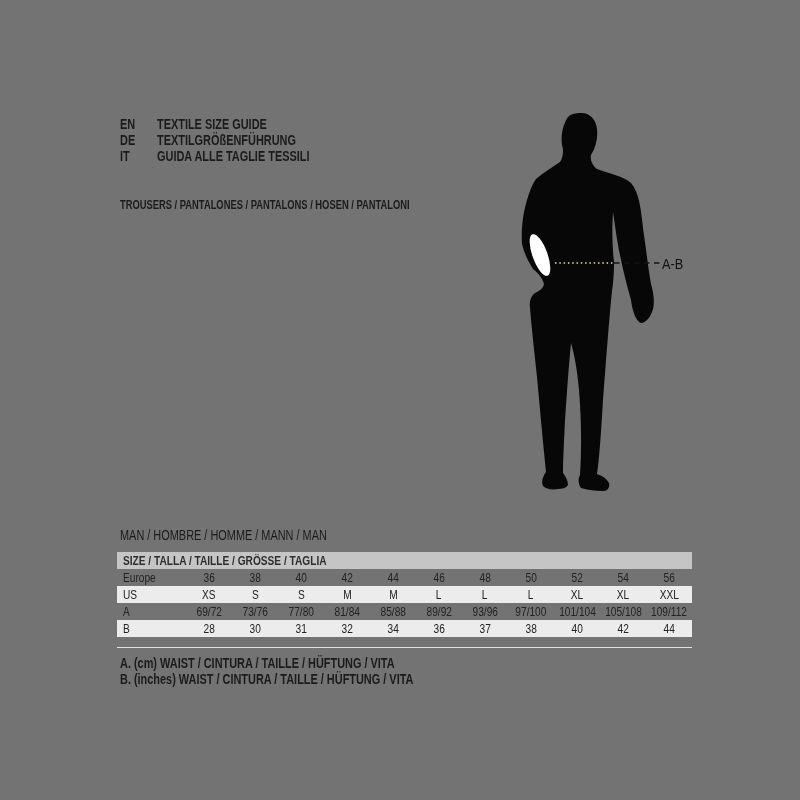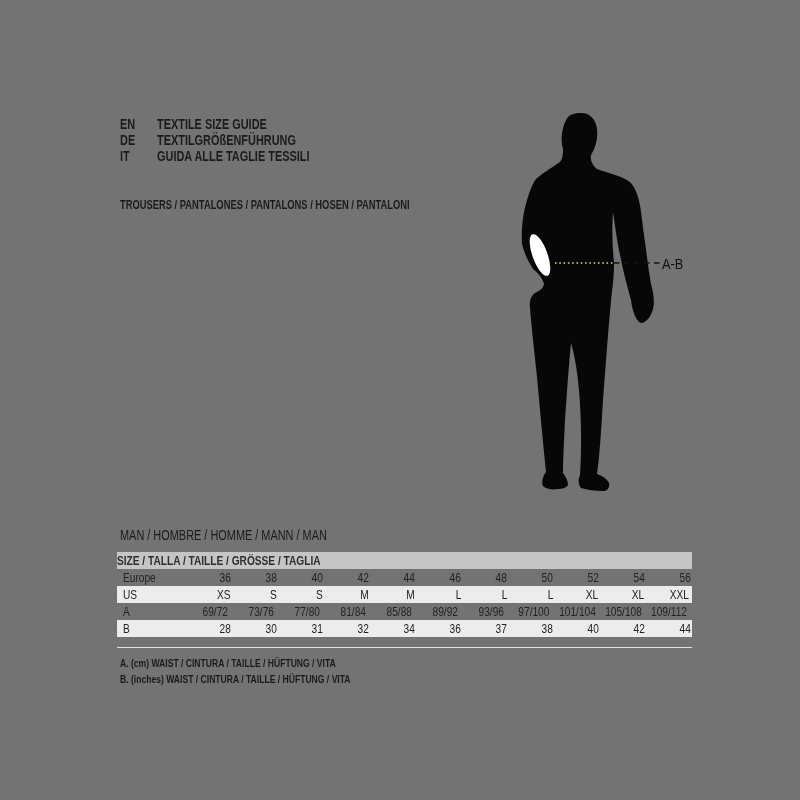--- a/index.html
+++ b/index.html
@@ -20,30 +20,30 @@
   .category-title { position:absolute; left:120px; top:198px; font-size:12px; font-weight:bold; }
   .section-title  { position:absolute; left:120px; top:527px; font-size:14px; font-weight:normal; }
 
   
   .figure-wrap { position:absolute; left:500px; top:105px; width:170px; height:400px; }
   .measure-label { position:absolute; left:660px; top:255px; font-size:15px; color:#111; }
   .measure-label .condc { transform:scaleX(0.85); }
 
   
   .size-table { position:absolute; left:117px; top:552px; width:575px; font-size:13px; color:#222; }
-  .st-header  { height:17px; line-height:17px; background:#c5c5c5; font-weight:bold; color:#2d2d2d; }
+  .st-header  { height:17px; line-height:17px; background:#c5c5c5; padding-left:6px; font-weight:bold; color:#2d2d2d; }
   .t-body .t-row { display:flex; height:17px; line-height:17px; }
   .t-body .t-row:nth-of-type(even) { background:#ececec; }
   .t-label { width:69px; padding-left:6px; box-sizing:border-box; }
-  .t-cell  { width:46px; text-align:right; }
+  .t-cell  { width:46px; text-align:center; }
 
   .table-bottom-rule { position:absolute; left:117px; top:647px; width:575px; height:1px; background:#e2e2e2; }
 
   
-  .notes { position:absolute; left:120px; top:655px; font-size:11px; font-weight:bold; }
+  .notes { position:absolute; left:120px; top:655px; font-size:14px; font-weight:bold; }
   .note-line { height:16px; line-height:16px; }
 </style>
 </head>
 <body>
 
 <div class="canvas">
 
   <div class="lang-list">
 
       <div class="lang-row">

